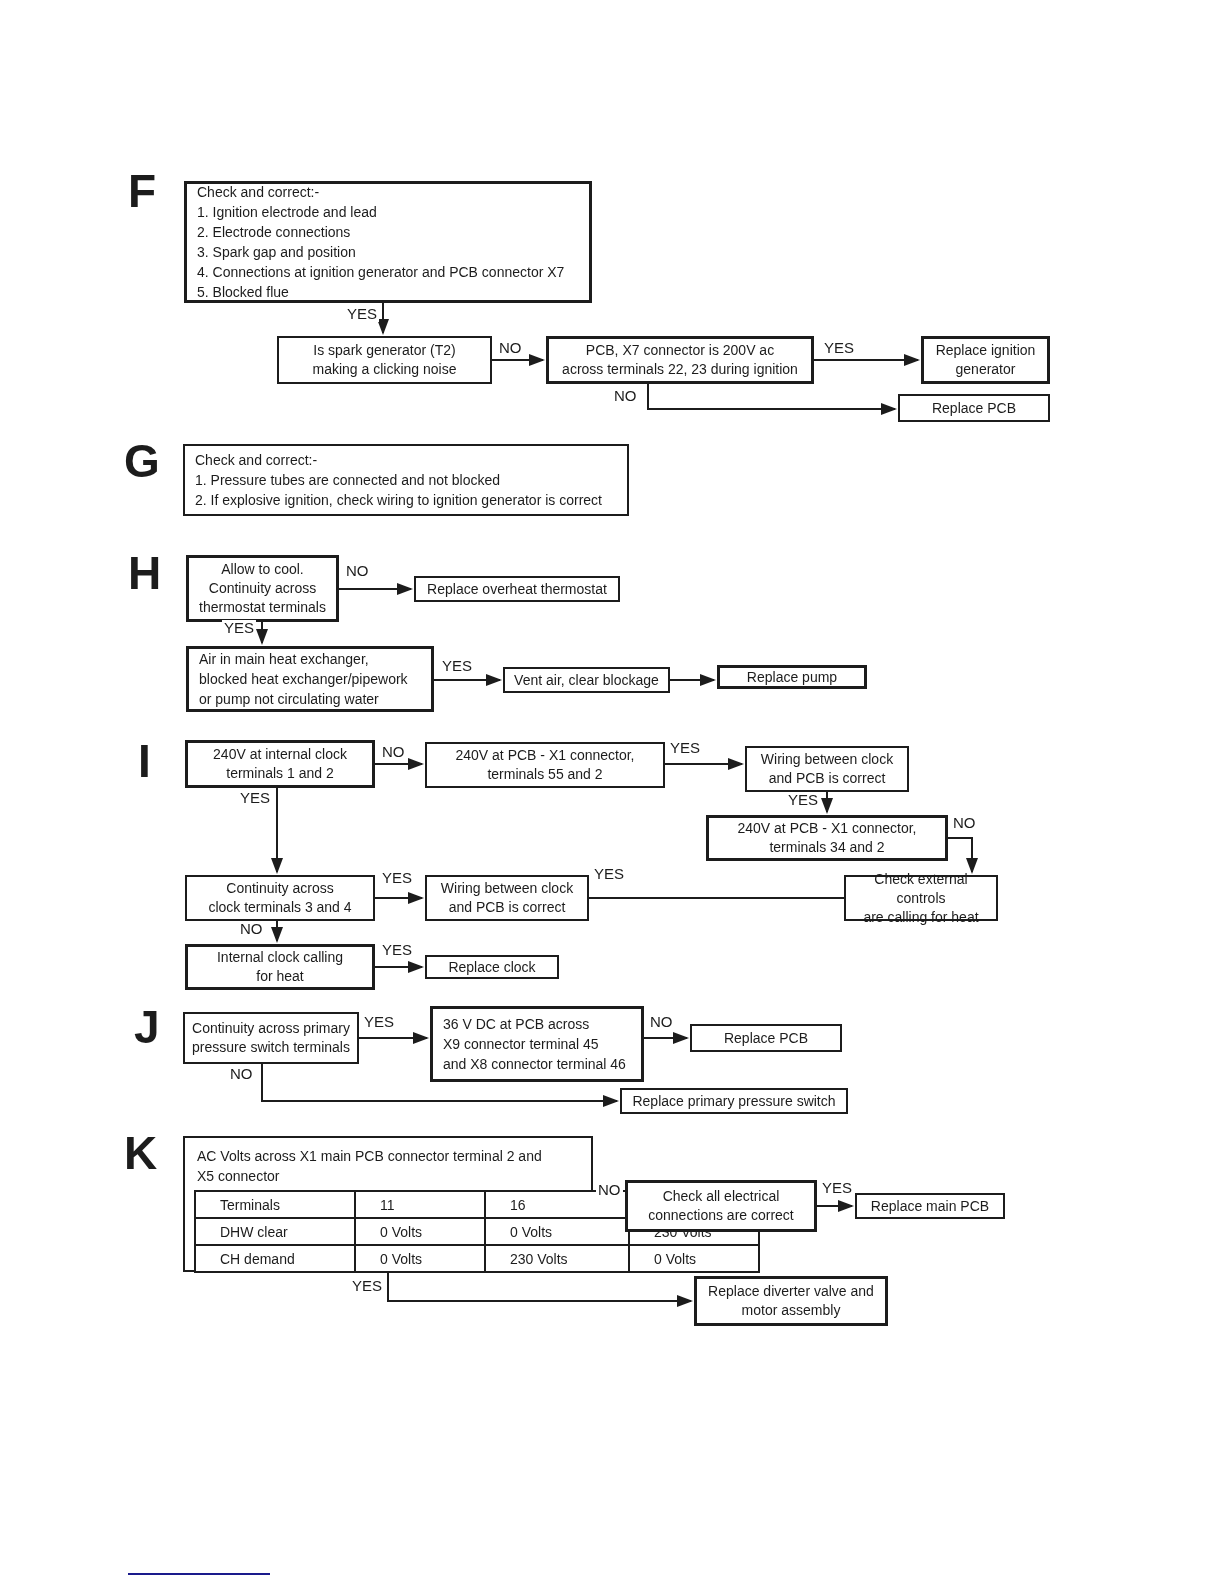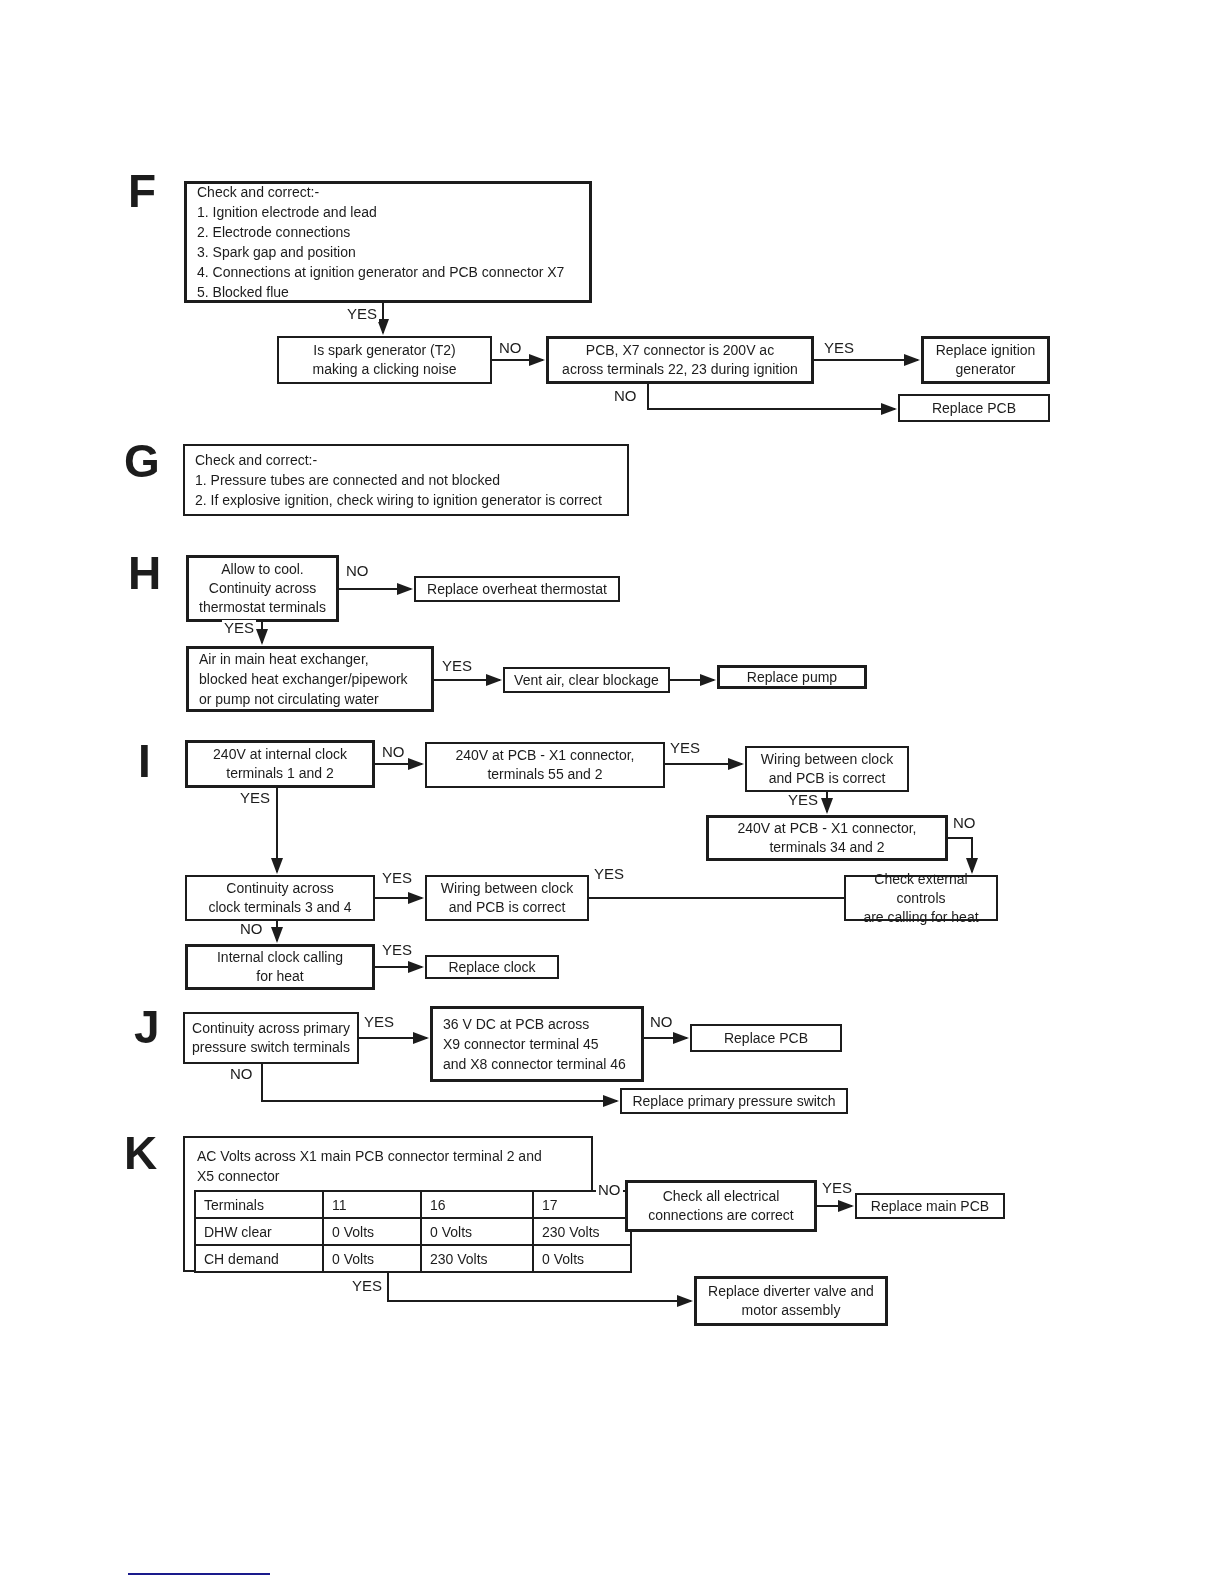--- a/index.html
+++ b/index.html
@@ -66,21 +66,21 @@
   }
   table.ktable{
     position:absolute;
     border-collapse:collapse;
     font-size:14px;
     background:#ffffff;
   }
   table.ktable td{
     border:2px solid #1c1c1c;
     height:25px;
-    padding:0 8px;
+    padding:0 24px;
     white-space:nowrap;
   }
   .blue-rule{
     position:absolute;
     background:#1a1a8c;
     height:2px;
   }
 </style>
 </head>
 <body>

